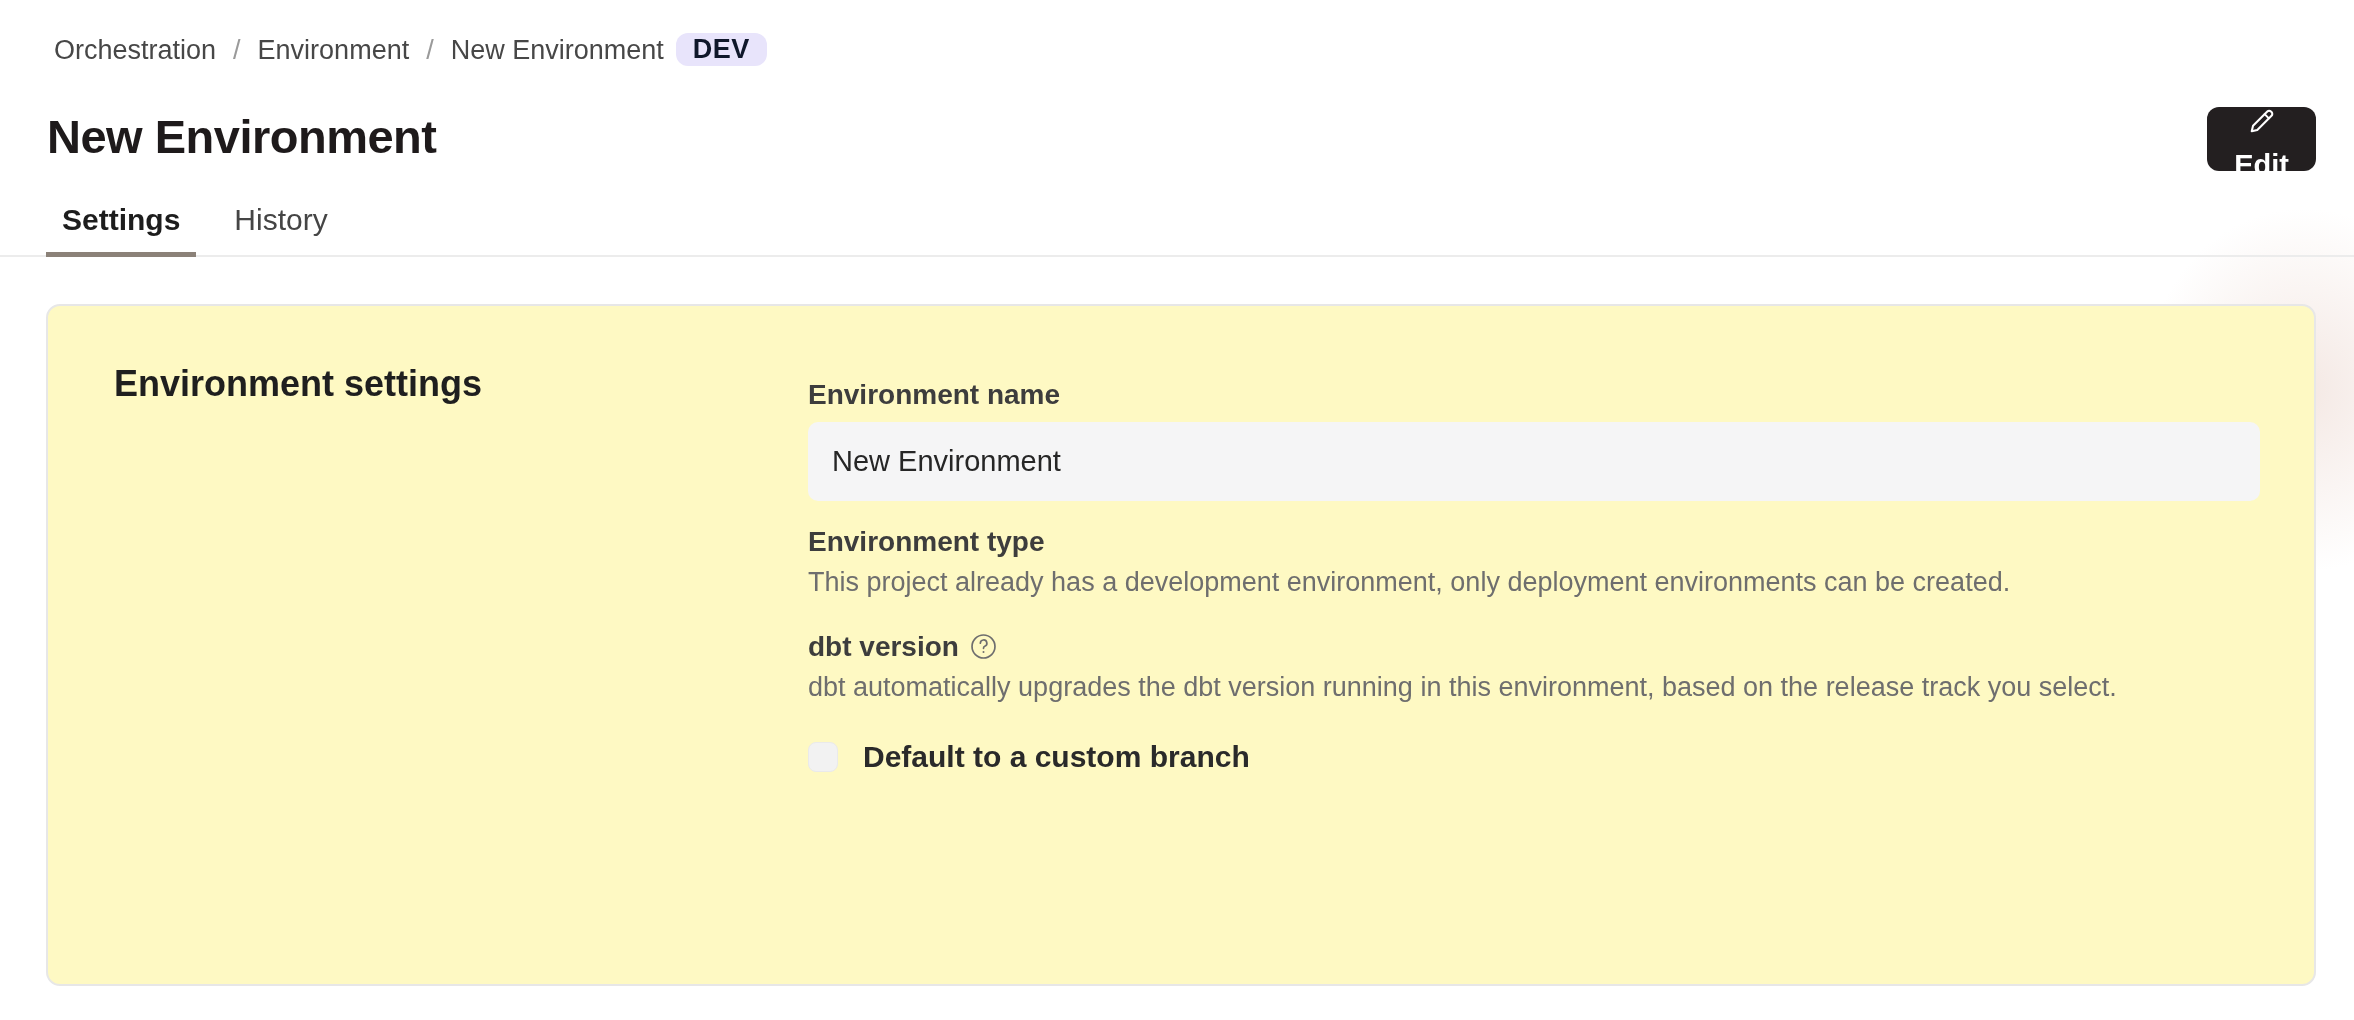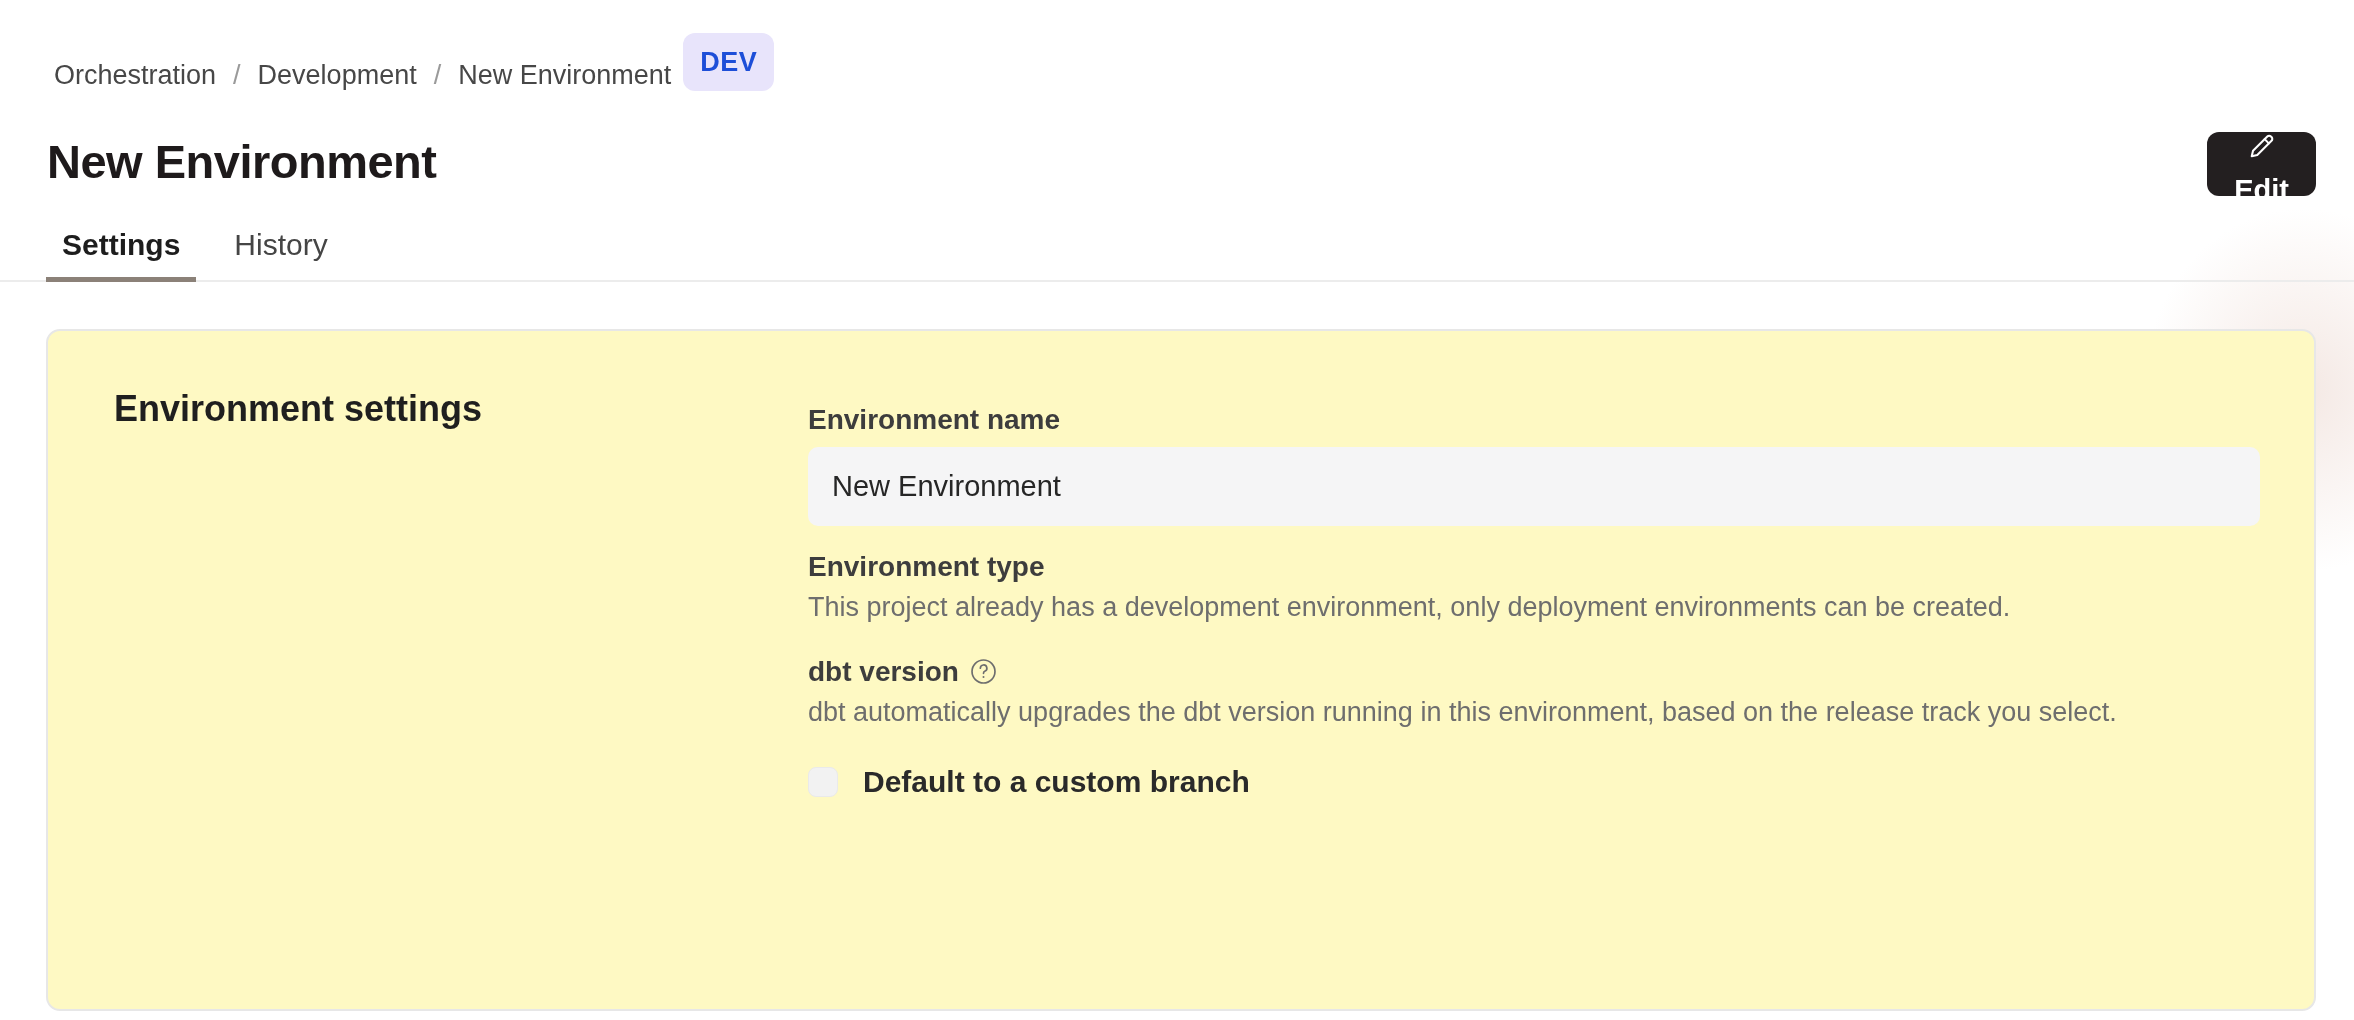--- a/index.html
+++ b/index.html
@@ -25,24 +25,24 @@
   .breadcrumb {
     display: flex; align-items: flex-end;
     margin: 33px 4px 0 54px;
     font-size: 27px; color: #474747;
     position: relative; z-index: 1;
   }
   .crumb { cursor: pointer; }
   .crumb-sep { margin: 0 17px; color: #9a9a9a; }
   .env-badge {
     display: inline-flex; align-items: center;
-    height: 58px; padding: 8px 17px;
+    height: 33px; padding: 8px 17px;
     margin-left: 12px;
     background: #e8e4fb; border-radius: 12px;
-    font-size: 27px; font-weight: 600; color: #1d4ed8;
+    font-size: 27px; font-weight: 600; color: #0f172a;
     letter-spacing: 0.5px;
   }
 
   
   .page-header {
     position: relative;
     margin: 40px 38px 0 47px;
     height: 64px;
     z-index: 1;
   }
@@ -145,21 +145,21 @@
   }
 </style>
 </head>
 <body>
 
 <div class="edge-glow"></div>
 
 <nav class="breadcrumb">
   <span class="crumb">Orchestration</span>
   <span class="crumb-sep">/</span>
-  <span class="crumb">Development</span>
+  <span class="crumb">Environment</span>
   <span class="crumb-sep">/</span>
   <span class="crumb">New Environment</span>
   <span class="env-badge">DEV</span>
 </nav>
 
 <header class="page-header">
   <h1 class="page-title">New Environment</h1>
   <button class="edit-btn">
     <span class="btn-icon" style="display:inline-flex;">
       <svg width="29" height="29" viewBox="0 0 24 24" fill="none" stroke="#ffffff" stroke-width="1.7" stroke-linecap="round" stroke-linejoin="round">

